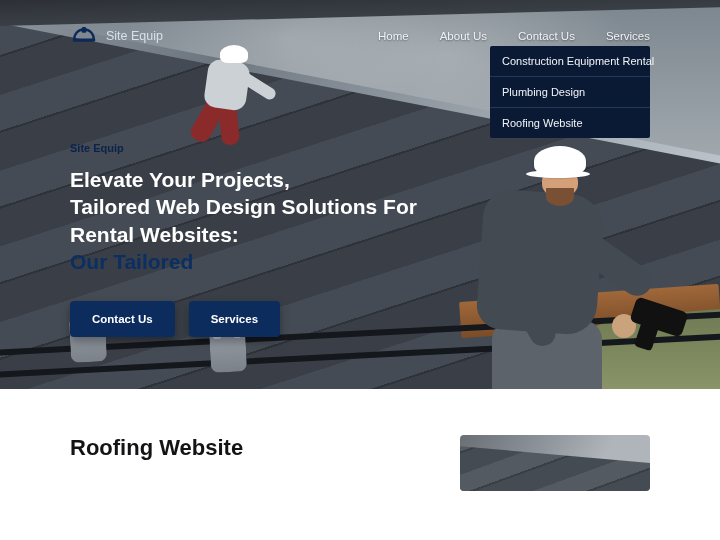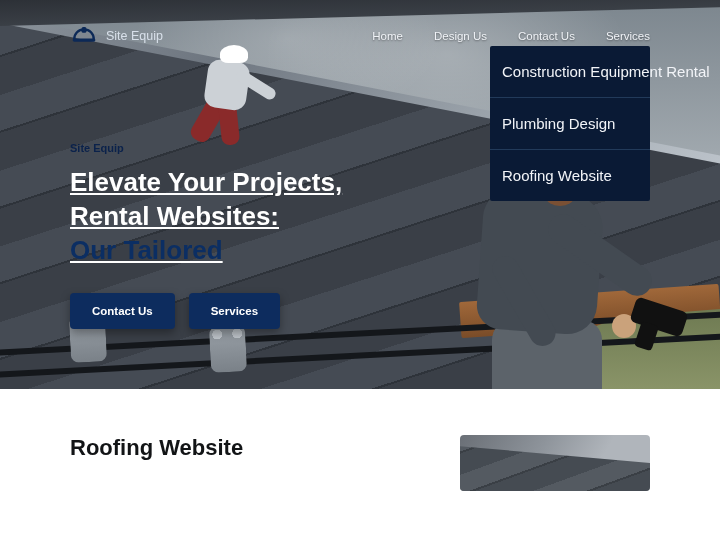--- a/index.html
+++ b/index.html
@@ -77,30 +77,30 @@
   .logo { display:flex; align-items:center; gap:8px; }
   .logo-icon { width:28px; height:28px; display:flex; align-items:center; justify-content:center; }
   .logo-text { color:#d8e0ea; font-size:12.5px; font-weight:500; }
   .menu { margin-left:auto; display:flex; gap:31px; }
   .menu span { color:#f0f3f7; font-size:11.5px; font-weight:500; cursor:pointer; text-shadow:0 1px 2px rgba(0,0,0,.4);}
   .dropdown {
     position:absolute; top:46px; right:70px; width:160px;
     background:#0a1a35; border-radius:2px;
   }
   .dropdown div {
-    color:#f2f4f8; font-size:15px; padding:17px 12px; cursor:pointer;
+    color:#f2f4f8; font-size:11px; padding:9px 12px; cursor:pointer;
     border-bottom:1px solid #223a5a;
     white-space:nowrap;
   }
   .dropdown div:last-child{border-bottom:none;}
 
   
   .hero-copy { position:absolute; left:70px; top:142px; }
   .eyebrow { color:#0b224b; font-size:11px; font-weight:600; margin-bottom:12px;}
-  .headline { color:#fff; font-size:26px; line-height:1.3; font-weight:600; max-width:460px;text-decoration:underline;}
+  .headline { color:#fff; font-size:21px; line-height:1.3; font-weight:600; max-width:460px;}
   .highlight { color:#0b2e63; font-weight:700;}
   .btns { display:flex; gap:14px; margin-top:26px;}
   .btn { background:#0d2c5e; color:#fff; font-size:11.5px; font-weight:600;
     padding:12px 22px; border-radius:4px; cursor:pointer;
     box-shadow:0 4px 10px rgba(0,0,0,.35);}
 
   
   .section2 { padding:46px 70px 0; display:flex; justify-content:space-between; align-items:flex-start;}
   .h2 { color:#121416; font-size:22px; font-weight:800;}
   .thumb { width:190px; height:56px; border-radius:4px; overflow:hidden;
@@ -155,36 +155,37 @@
         <svg viewBox="0 0 32 32" width="26" height="26">
           <path d="M4 20c0-7 5-12 12-12s12 5 12 12" fill="none" stroke="#0c2957" stroke-width="3"></path>
           <rect x="2" y="19" width="28" height="4" rx="2" fill="#0c2957"></rect>
           <rect x="13" y="5" width="6" height="7" rx="2" fill="#0c2957"></rect>
         </svg>
       </span>
       <span class="logo-text">Site Equip</span>
     </div>
     <div class="menu">
       <span>Home</span>
-      <span>Design Us</span>
+      <span>About Us</span>
       <span>Contact Us</span>
       <span>Services</span>
     </div>
   </div>
 
   <div class="dropdown">
     <div>Construction Equipment Rental</div>
     <div>Plumbing Design</div>
     <div>Roofing Website</div>
   </div>
 
   <div class="hero-copy">
     <div class="eyebrow">Site Equip</div>
     <div class="headline">
       <div>Elevate Your Projects,</div>
+      <div>Tailored Web Design Solutions For</div>
       <div>Rental Websites:</div>
       <div class="highlight">Our Tailored</div>
     </div>
     <div class="btns">
       <div class="btn">Contact Us</div>
       <div class="btn">Services</div>
     </div>
   </div>
 </div>
 

